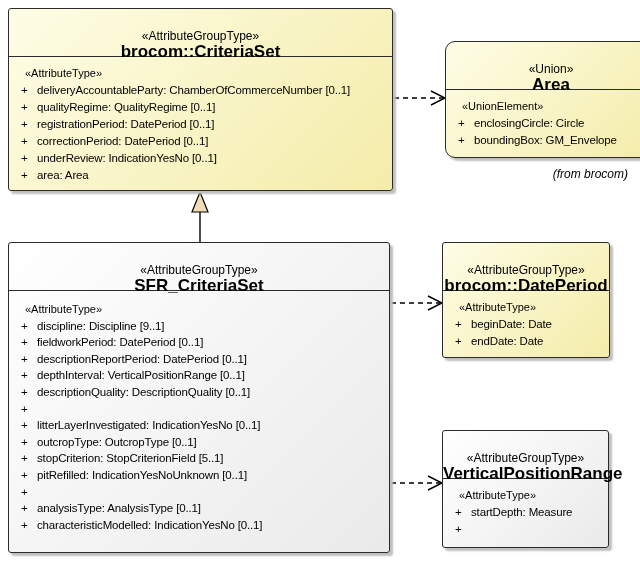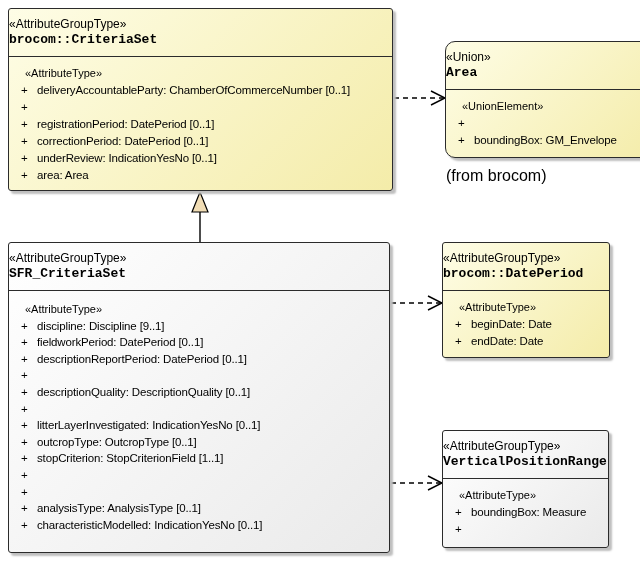--- a/index.html
+++ b/index.html
@@ -19,37 +19,38 @@
   }
   .uml-box{
     position:absolute;
     border:1px solid var(--border);
     border-radius:3px;
     box-shadow:3px 3px 2px var(--shadow);
   }
   .fill-yellow{background:linear-gradient(135deg,var(--yellow-fill-start) 0%,var(--yellow-fill-end) 100%);}
   .fill-gray{background:linear-gradient(135deg,var(--gray-fill-start) 0%,var(--gray-fill-end) 100%);}
   .box-header{
+    text-align:center;
     border-bottom:1px solid var(--border);
-    padding-top:7px;
+    padding-top:19px;
     height:48px;
   }
   .stereo{font-size:12px;line-height:16px;white-space:nowrap;}
-  .cls-name{font-size:13px;font-weight:bold;line-height:16px;white-space:nowrap;font-family:Liberation Mono, monospace;}
+  .cls-name{font-size:17px;font-weight:bold;line-height:16px;white-space:nowrap;}
   .box-body{padding:8px 4px 4px 6px;}
   .section-label{
     font-size:11px;line-height:17px;padding-left:10px;white-space:nowrap;
   }
   .row{display:flex;line-height:17px;white-space:nowrap;}
   .tight .section-label,.tight .row{line-height:16.6px;}
   .vis{width:22px;flex:none;padding-left:6px;font-size:11.5px;}
   .atext{font-size:11.5px;letter-spacing:-0.15px;}
   #connectors{position:absolute;left:0;top:0;width:640px;height:563px;pointer-events:none;}
   .caption{
-    position:absolute;font-size:16px;text-align:left;white-space:nowrap;
+    position:absolute;font-size:12px;font-style:italic;text-align:right;white-space:nowrap;
   }
 </style>
 </head>
 <body>
 
 <div id="stage">
 
   <svg id="connectors" viewBox="0 0 640 563" xmlns="http://www.w3.org/2000/svg">
     <g stroke="#000" stroke-width="1.4" fill="none">
       <path d="M 394 98 L 444 98" stroke-dasharray="5,4"></path>
@@ -75,20 +76,21 @@
       <div class="cls-name">brocom::CriteriaSet</div>
     </div>
     <div class="box-body">
       <div class="section-label">«AttributeType»</div>
       <div class="row">
         <span class="vis">+</span>
         <span class="atext">deliveryAccountableParty: ChamberOfCommerceNumber [0..1]</span>
       </div>
       <div class="row">
         <span class="vis">+</span>
+        <span class="atext">qualityRegime: QualityRegime [0..1]</span>
       </div>
       <div class="row">
         <span class="vis">+</span>
         <span class="atext">registrationPeriod: DatePeriod [0..1]</span>
       </div>
       <div class="row">
         <span class="vis">+</span>
         <span class="atext">correctionPeriod: DatePeriod [0..1]</span>
       </div>
       <div class="row">
@@ -104,20 +106,21 @@
 
   <div class="uml-box fill-yellow" style="left:445px;top:41px;width:212px;height:117px;border-radius:10px;">
     <div class="box-header">
       <div class="stereo">«Union»</div>
       <div class="cls-name">Area</div>
     </div>
     <div class="box-body">
       <div class="section-label">«UnionElement»</div>
       <div class="row">
         <span class="vis">+</span>
+        <span class="atext">enclosingCircle: Circle</span>
       </div>
       <div class="row">
         <span class="vis">+</span>
         <span class="atext">boundingBox: GM_Envelope</span>
       </div>
     </div>
   </div>
 
   <div class="caption" style="left:446px;top:167px;width:182px;">(from brocom)</div>
 
@@ -135,42 +138,44 @@
       <div class="row">
         <span class="vis">+</span>
         <span class="atext">fieldworkPeriod: DatePeriod [0..1]</span>
       </div>
       <div class="row">
         <span class="vis">+</span>
         <span class="atext">descriptionReportPeriod: DatePeriod [0..1]</span>
       </div>
       <div class="row">
         <span class="vis">+</span>
+        <span class="atext">depthInterval: VerticalPositionRange [0..1]</span>
       </div>
       <div class="row">
         <span class="vis">+</span>
         <span class="atext">descriptionQuality: DescriptionQuality [0..1]</span>
       </div>
       <div class="row">
         <span class="vis">+</span>
       </div>
       <div class="row">
         <span class="vis">+</span>
         <span class="atext">litterLayerInvestigated: IndicationYesNo [0..1]</span>
       </div>
       <div class="row">
         <span class="vis">+</span>
         <span class="atext">outcropType: OutcropType [0..1]</span>
       </div>
       <div class="row">
         <span class="vis">+</span>
-        <span class="atext">stopCriterion: StopCriterionField [1..1]</span>
-      </div>
-      <div class="row">
-        <span class="vis">+</span>
+        <span class="atext">stopCriterion: StopCriterionField [5..1]</span>
+      </div>
+      <div class="row">
+        <span class="vis">+</span>
+        <span class="atext">pitRefilled: IndicationYesNoUnknown [0..1]</span>
       </div>
       <div class="row">
         <span class="vis">+</span>
       </div>
       <div class="row">
         <span class="vis">+</span>
         <span class="atext">analysisType: AnalysisType [0..1]</span>
       </div>
       <div class="row">
         <span class="vis">+</span>
@@ -199,21 +204,21 @@
 
   <div class="uml-box fill-gray" style="left:442px;top:430px;width:167px;height:118px;">
     <div class="box-header">
       <div class="stereo">«AttributeGroupType»</div>
       <div class="cls-name">VerticalPositionRange</div>
     </div>
     <div class="box-body">
       <div class="section-label">«AttributeType»</div>
       <div class="row">
         <span class="vis">+</span>
-        <span class="atext">boundingBox: Measure</span>
+        <span class="atext">startDepth: Measure</span>
       </div>
       <div class="row">
         <span class="vis">+</span>
       </div>
     </div>
   </div>
 
 </div>
 
 </body></html>

